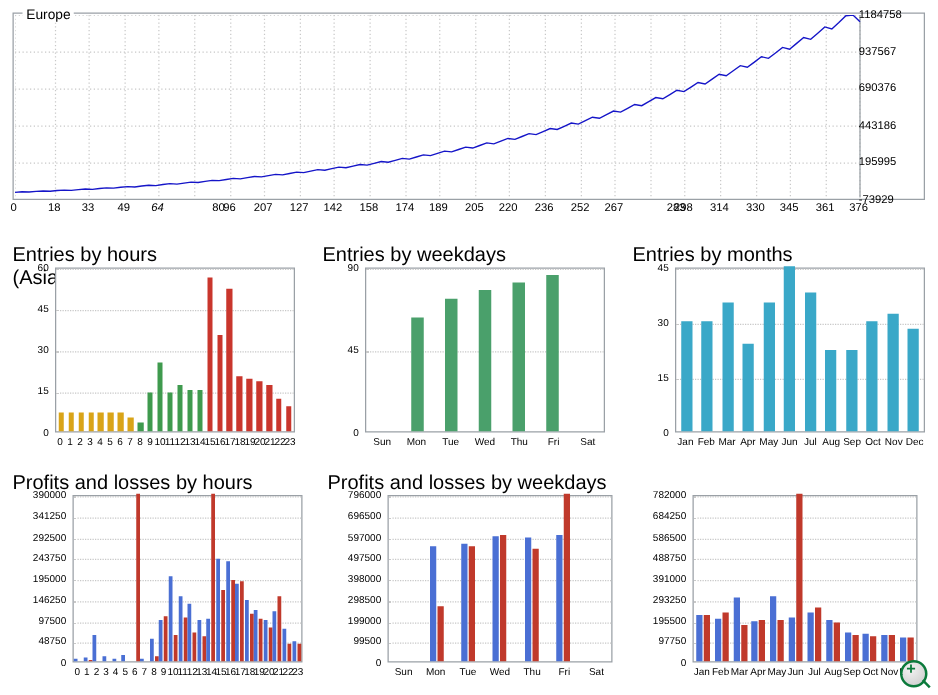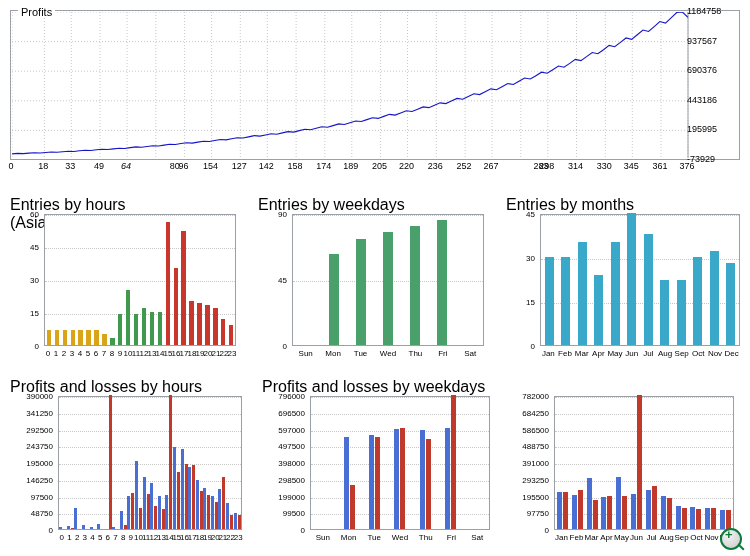--- a/index.html
+++ b/index.html
@@ -30,21 +30,21 @@
   .zoom-badge{position:absolute;right:8px;bottom:6px;width:22px;height:22px;border-radius:50%;
     background:radial-gradient(circle at 35% 30%,#f3f3f3,#c9c9c9);border:2px solid #0b7a3b;box-sizing:border-box;}
   .zoom-badge:after{content:"";position:absolute;width:8px;height:2px;background:#0b7a3b;
     right:-5px;bottom:0px;transform:rotate(45deg);}
   .zoom-badge:before{content:"+";position:absolute;left:3px;top:-3px;font-size:13px;color:#0b7a3b;font-weight:bold;}
 </style>
 </head>
 <body>
 
 <div class="panel" id="balance-panel">
-  <div class="title">Profits</div>
+  <div class="title">Europe</div>
   <div class="frame" id="balance-frame">
     <div id="balance-plot">
       <svg id="balance-svg" width="728" height="148" viewBox="0 0 728 148" preserveAspectRatio="none">
           <line x1="0" y1="148.0" x2="676" y2="148.0" stroke="#c8c8c8" stroke-width="1" stroke-dasharray="1,2"></line>
           <line x1="0" y1="118.4" x2="676" y2="118.4" stroke="#c8c8c8" stroke-width="1" stroke-dasharray="1,2"></line>
           <line x1="0" y1="88.8" x2="676" y2="88.8" stroke="#c8c8c8" stroke-width="1" stroke-dasharray="1,2"></line>
           <line x1="0" y1="59.2" x2="676" y2="59.2" stroke="#c8c8c8" stroke-width="1" stroke-dasharray="1,2"></line>
           <line x1="0" y1="29.6" x2="676" y2="29.6" stroke="#c8c8c8" stroke-width="1" stroke-dasharray="1,2"></line>
           <line x1="0" y1="0.0" x2="676" y2="0.0" stroke="#c8c8c8" stroke-width="1" stroke-dasharray="1,2"></line>
           <line x1="0.0" y1="0" x2="0.0" y2="148" stroke="#c8c8c8" stroke-width="1" stroke-dasharray="1,2"></line>
@@ -78,21 +78,21 @@
     </div>
   </div>
   <div class="bal-xlabels" id="bal-xlabels">
       <span style="left: 1px;">0</span>
       <span style="left: 33.3617px;">18</span>
       <span style="left: 60.3298px;">33</span>
       <span style="left: 89.0957px;">49</span>
       <span style="left: 116.064px; font-style: italic;">64</span>
       <span style="left: 144.83px; margin-left: 20px;">80</span>
       <span style="left: 173.596px;">96</span>
-      <span style="left: 200.564px;">154</span>
+      <span style="left: 200.564px;">207</span>
       <span style="left: 229.33px;">127</span>
       <span style="left: 256.298px;">142</span>
       <span style="left: 285.064px;">158</span>
       <span style="left: 313.83px;">174</span>
       <span style="left: 340.798px;">189</span>
       <span style="left: 369.564px;">205</span>
       <span style="left: 396.532px;">220</span>
       <span style="left: 425.298px;">236</span>
       <span style="left: 454.064px;">252</span>
       <span style="left: 481.032px;">267</span>

